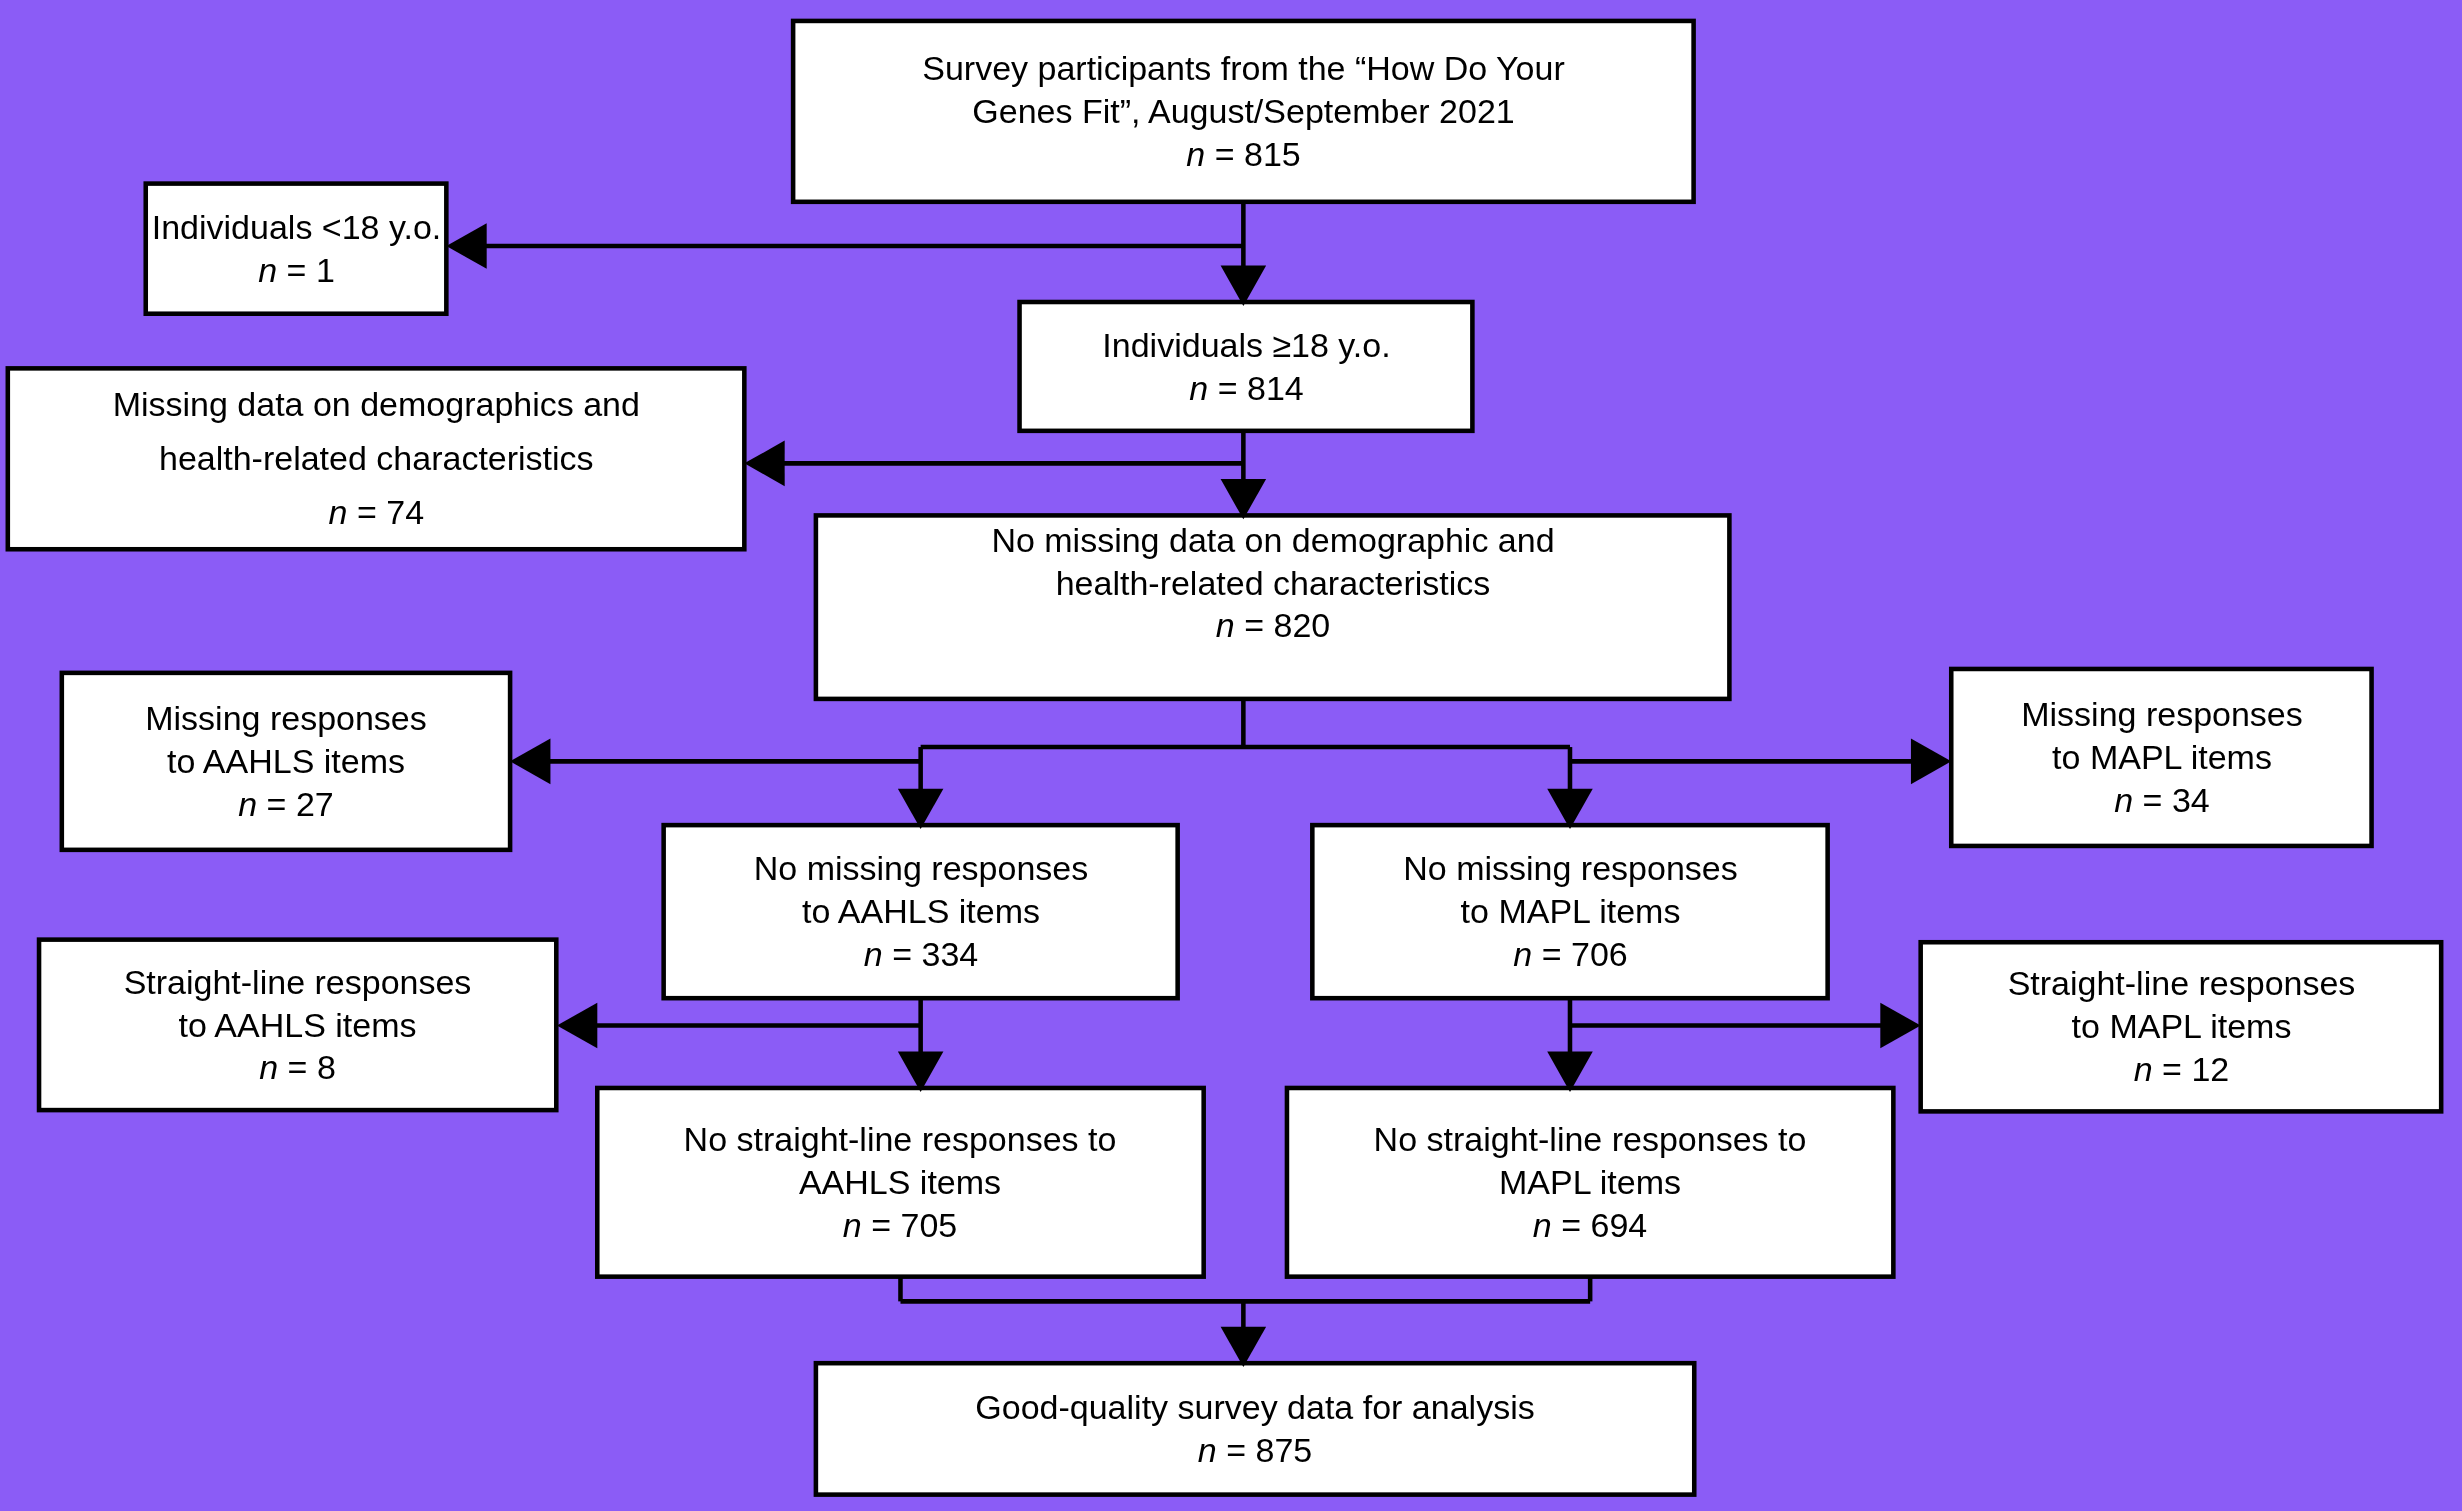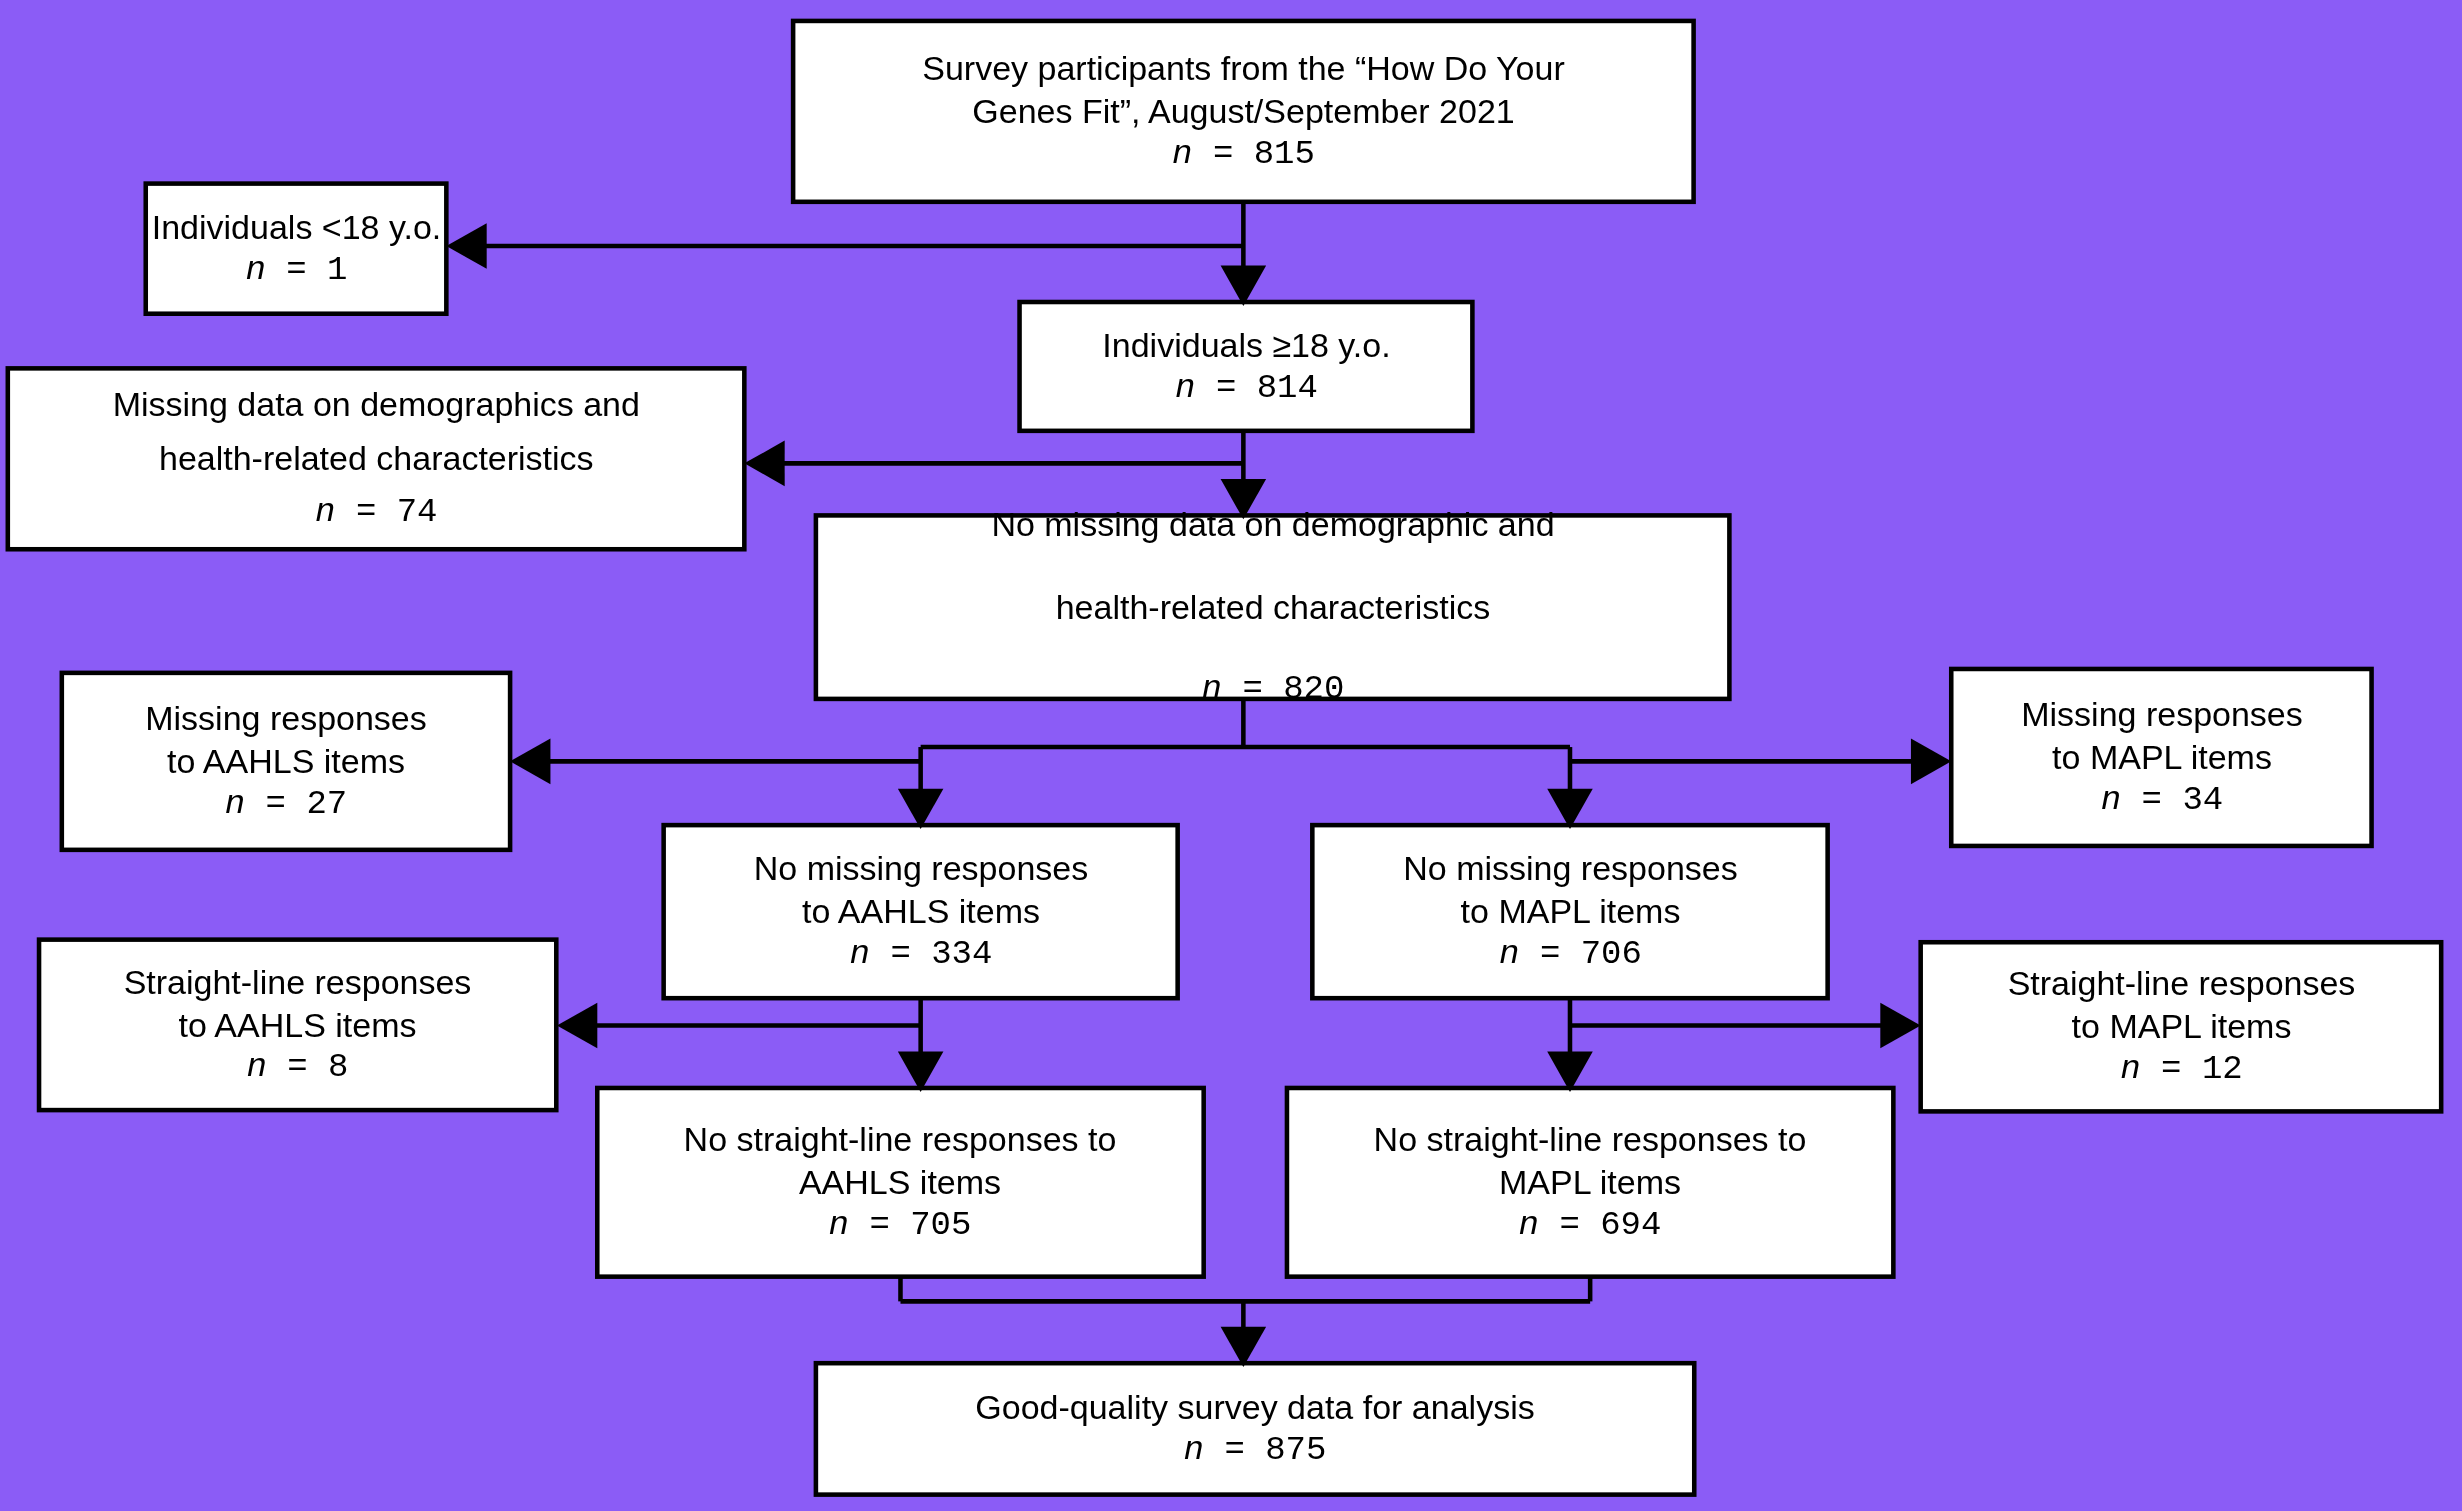--- a/index.html
+++ b/index.html
@@ -50,21 +50,20 @@
     line-height: 1.26;
     box-sizing: border-box;
     padding: 0 6.5px;
     pointer-events: none;
   }
   .node-text .tline {
     white-space: nowrap;
   }
   .node-text .nline {
     white-space: nowrap;
-    font-family: Liberation Mono, monospace;
   }
 </style>
 </head>
 <body>
 
 <div id="chart-root">
 
   <svg class="flow" viewBox="0 0 3784 2322">
 
     <rect class="node-box" x="1219" y="32" width="1384" height="278"></rect>
@@ -160,21 +159,21 @@
     <span class="tline">Individuals ≥18 y.o.</span>
     <span class="nline"><i>n</i><span> = </span><span>814</span></span>
   </div>
 
   <div class="node-text" style="left:7.8px; top:368px; width:737px; height:181px;gap:11px;">
     <span class="tline">Missing data on demographics and</span>
     <span class="tline">health-related characteristics</span>
     <span class="nline"><i>n</i><span> = </span><span>74</span></span>
   </div>
 
-  <div class="node-text" style="left:816px; top:515px; width:914px; height:184px;gap:40px;">
+  <div class="node-text" style="left:816px; top:491px; width:914px; height:184px;">
     <span class="tline">No missing data on demographic and</span>
     <span class="tline">health-related characteristics</span>
     <span class="nline"><i>n</i><span> = </span><span>820</span></span>
   </div>
 
   <div class="node-text" style="left:62px; top:673px; width:448px; height:177px;">
     <span class="tline">Missing responses</span>
     <span class="tline">to AAHLS items</span>
     <span class="nline"><i>n</i><span> = </span><span>27</span></span>
   </div>

